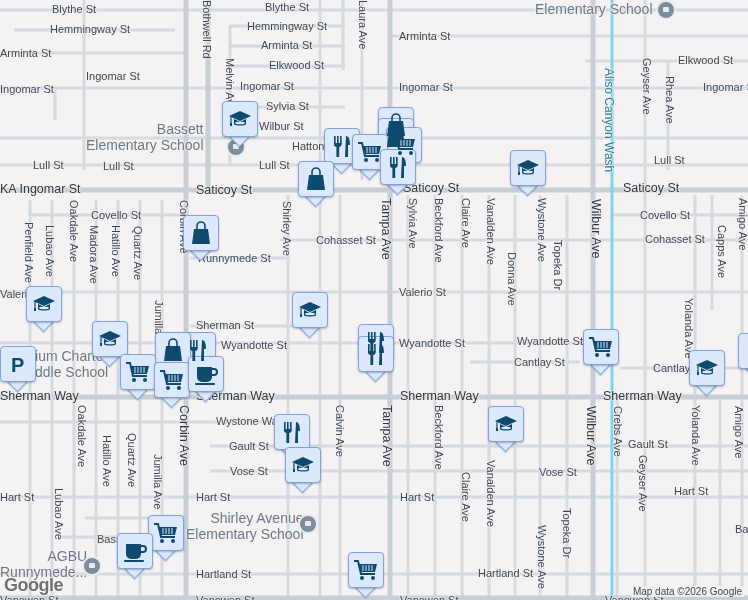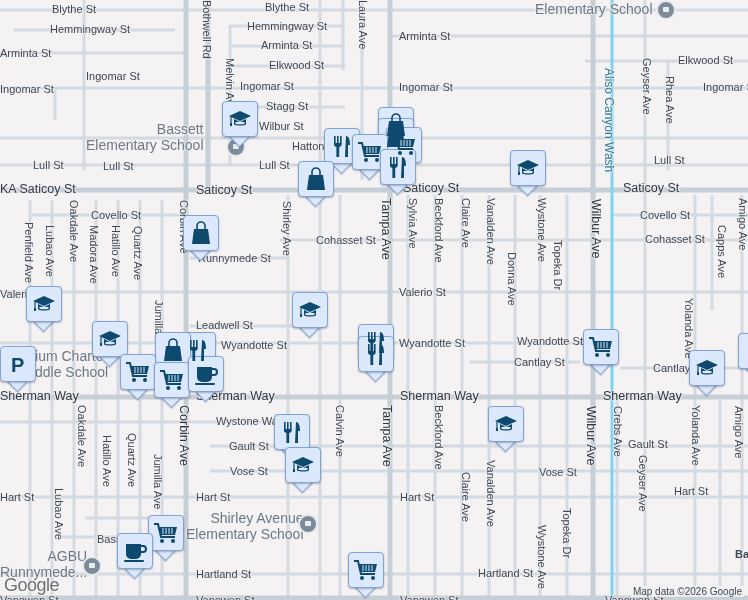--- a/index.html
+++ b/index.html
@@ -14,21 +14,21 @@
   .lbl.poi { font-size:14px; color:#6b7885; line-height:16px; text-align:right; }
   .poi-pin { position:absolute; width:16px; height:16px; border-radius:50%; background:#7d8c9a; border:2px solid #e8ecef; }
   .poi-pin::after { content:""; position:absolute; left:5px; top:5px; width:6px; height:5px; background:#e8ecef; border-radius:1px; }
   .marker { position:absolute; width:36px; height:44px; }
   .marker .box { position:absolute; left:0; top:0; width:34px; height:34px; background:#dce8fb; border:1px solid #7fa3d9;
                  border-radius:4px; box-shadow:0 1px 2px rgba(0,0,0,0.25); display:flex; align-items:center; justify-content:center; }
   .marker .tip { position:absolute; left:10px; top:28px; width:14px; height:14px; background:#dce8fb; border-right:1px solid #7fa3d9;
                  border-bottom:1px solid #7fa3d9; transform:rotate(45deg); box-shadow:1px 1px 1px rgba(0,0,0,0.15); }
   .marker svg { width:26px; height:26px; position:relative; z-index:2; }
   .attr { position:absolute; right:4px; bottom:3px; font-size:10px; color:#3d4753; background:rgba(244,242,243,0.8); padding:0 2px; }
-  .glogo { position:absolute; left:4px; bottom:4px; font-size:18px; font-weight:normal; color:#6f6f6f; letter-spacing:-0.5px;
+  .glogo { position:absolute; left:4px; bottom:4px; font-size:18px; font-weight:bold; color:#6f6f6f; letter-spacing:-0.5px;
            text-shadow: 0 0 2px #fff, 0 0 2px #fff; margin-top: 14px; }
 </style>
 </head>
 <body>
 
 <div id="map">
   <svg id="roads" width="748" height="600">
     <g stroke="#d3dae1" stroke-width="3" fill="none">
 
       <line x1="0" y1="10" x2="748" y2="10"></line>
@@ -112,39 +112,39 @@
       <div class="lbl" style="left: 0px; top: 47px;">Arminta St</div>
       <div class="lbl" style="left: 261px; top: 39px;">Arminta St</div>
       <div class="lbl" style="left: 399px; top: 30px;">Arminta St</div>
       <div class="lbl" style="left: 269px; top: 59px;">Elkwood St</div>
       <div class="lbl" style="left: 678px; top: 54px;">Elkwood St</div>
       <div class="lbl" style="left: 86px; top: 70px;">Ingomar St</div>
       <div class="lbl" style="left: 0px; top: 83px;">Ingomar St</div>
       <div class="lbl" style="left: 240px; top: 80px;">Ingomar St</div>
       <div class="lbl" style="left: 399px; top: 81px;">Ingomar St</div>
       <div class="lbl" style="left: 703px; top: 81px;">Ingomar St</div>
-      <div class="lbl" style="left: 266px; top: 100px;">Stagg St</div>
+      <div class="lbl" style="left: 266px; top: 100px;">Sylvia St</div>
       <div class="lbl" style="left: 259px; top: 120px;">Wilbur St</div>
       <div class="lbl" style="left: 292px; top: 140px;">Hatton St</div>
       <div class="lbl" style="left: 33px; top: 159px;">Lull St</div>
       <div class="lbl" style="left: 103px; top: 160px;">Lull St</div>
       <div class="lbl" style="left: 259px; top: 159px;">Lull St</div>
       <div class="lbl" style="left: 654px; top: 154px;">Lull St</div>
-      <div class="lbl major" style="left: 0px; top: 183px;">KA Saticoy St</div>
+      <div class="lbl major" style="left: 0px; top: 183px;">KA Ingomar St</div>
       <div class="lbl major" style="left: 196px; top: 184px;">Saticoy St</div>
       <div class="lbl major" style="left: 403px; top: 182px;">Saticoy St</div>
       <div class="lbl major" style="left: 623px; top: 182px;">Saticoy St</div>
       <div class="lbl" style="left: 91px; top: 209px;">Covello St</div>
       <div class="lbl" style="left: 640px; top: 209px;">Covello St</div>
       <div class="lbl" style="left: 316px; top: 234px;">Cohasset St</div>
       <div class="lbl" style="left: 645px; top: 233px;">Cohasset St</div>
       <div class="lbl" style="left: 198px; top: 252px;">Runnymede St</div>
       <div class="lbl" style="left: 0px; top: 288px;">Valerio St</div>
       <div class="lbl" style="left: 399px; top: 286px;">Valerio St</div>
-      <div class="lbl" style="left: 196px; top: 319px;">Leadwell St</div>
+      <div class="lbl" style="left: 196px; top: 319px;">Sherman St</div>
       <div class="lbl" style="left: 221px; top: 339px;">Wyandotte St</div>
       <div class="lbl" style="left: 399px; top: 337px;">Wyandotte St</div>
       <div class="lbl" style="left: 517px; top: 335px;">Wyandotte St</div>
       <div class="lbl" style="left: 514px; top: 356px;">Cantlay St</div>
       <div class="lbl" style="left: 653px; top: 362px;">Cantlay St</div>
       <div class="lbl major" style="left: 0px; top: 390px;">Sherman Way</div>
       <div class="lbl major" style="left: 196px; top: 390px;">Sherman Way</div>
       <div class="lbl major" style="left: 400px; top: 390px;">Sherman Way</div>
       <div class="lbl major" style="left: 603px; top: 390px;">Sherman Way</div>
       <div class="lbl" style="left: 216px; top: 415px;">Wystone Way</div>
@@ -156,21 +156,21 @@
       <div class="lbl" style="left: 196px; top: 491px;">Hart St</div>
       <div class="lbl" style="left: 400px; top: 491px;">Hart St</div>
       <div class="lbl" style="left: 674px; top: 485px;">Hart St</div>
       <div class="lbl" style="left: 97px; top: 533px;">Bassett St</div>
       <div class="lbl" style="left: 196px; top: 568px;">Hartland St</div>
       <div class="lbl" style="left: 478px; top: 567px;">Hartland St</div>
       <div class="lbl" style="left: 0px; top: 594px;">Vanowen St</div>
       <div class="lbl" style="left: 196px; top: 594px;">Vanowen St</div>
       <div class="lbl" style="left: 400px; top: 594px;">Vanowen St</div>
       <div class="lbl" style="left: 605px; top: 594px;">Vanowen St</div>
-      <div class="lbl" style="left: 735px; top: 548px; font-weight: bold;">Ba</div>
+      <div class="lbl" style="left: 735px; top: 523px;">Ba</div>
       <div class="lbl v" style="left: 201px; top: 0px;">Bothwell Rd</div>
       <div class="lbl v" style="left: 224px; top: 58px;">Melvin Ave</div>
       <div class="lbl v" style="left: 357px; top: 0px;">Laura Ave</div>
       <div class="lbl v" style="left: 23px; top: 222px;">Penfield Ave</div>
       <div class="lbl v" style="left: 44px; top: 225px;">Lubao Ave</div>
       <div class="lbl v" style="left: 68px; top: 200px;">Oakdale Ave</div>
       <div class="lbl v" style="left: 88px; top: 225px;">Madora Ave</div>
       <div class="lbl v" style="left: 110px; top: 225px;">Hatillo Ave</div>
       <div class="lbl v" style="left: 132px; top: 226px;">Quartz Ave</div>
       <div class="lbl v" style="left: 178px; top: 200px;">Corbin Ave</div>

